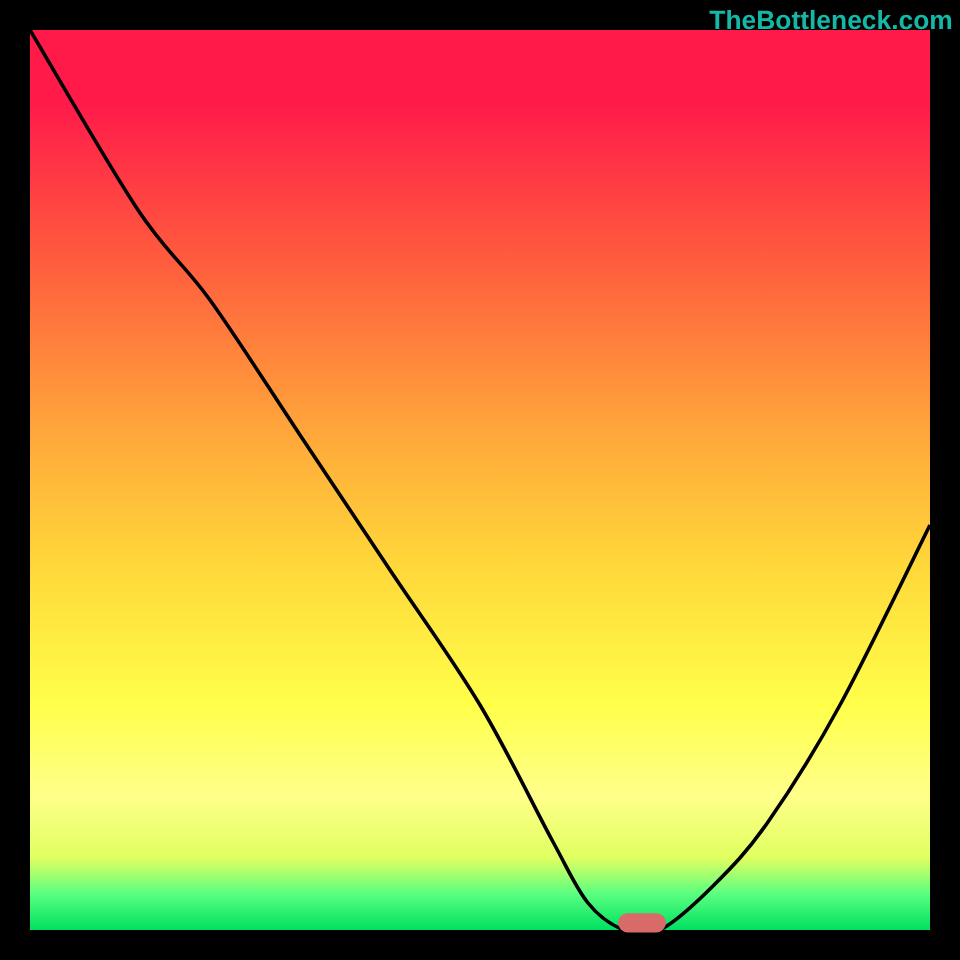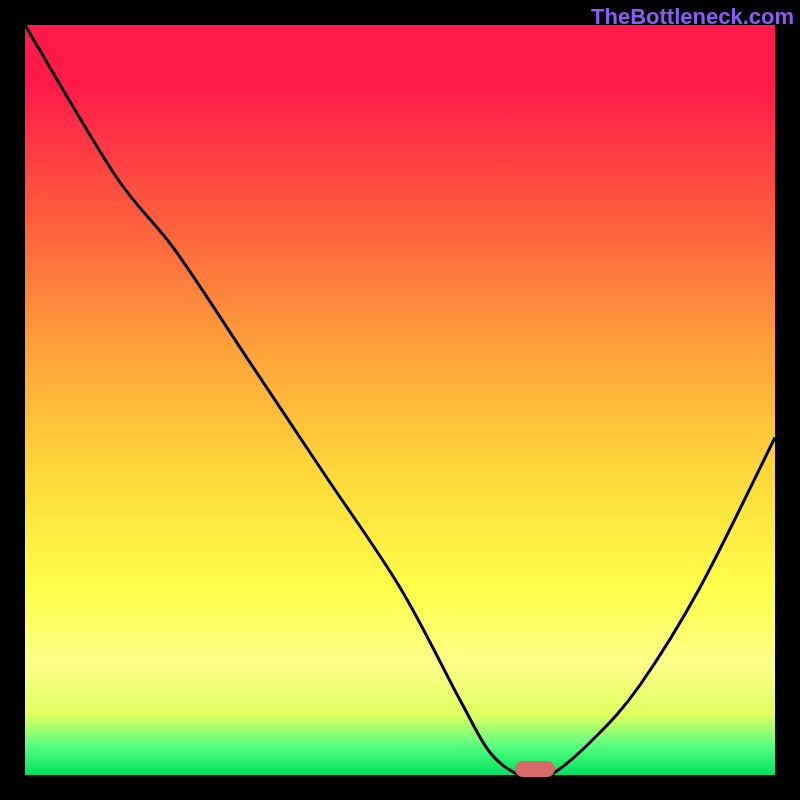--- a/index.html
+++ b/index.html
@@ -1,17 +1,17 @@
 <!DOCTYPE html>
 <html><head>
 <meta charset="utf-8">
 <style>
 body{margin:0;padding:0;width:800px;height:800px;background:#000;position:relative;font-family:Arial,sans-serif}
 .plot-area{position:absolute;left:25px;top:25px;width:750px;height:750px;background:linear-gradient(to bottom,#ff1a4a 0%,#ff1a4a 8%,#ff5a3e 25%,#ffa83a 45%,#ffd93a 60%,#ffff4a 75%,#ffff8a 85%,#e0ff60 92%,#5aff80 96%,#00e060 100%)}
-.watermark{position:absolute;top:4px;right:6px;color:#8b5cf6;font-size:22px;font-weight:600;z-index:5}
+.watermark{position:absolute;top:4px;right:6px;color:#14b8a6;font-size:22px;font-weight:600;z-index:5}
 .marker{position:absolute;width:40px;height:16px;background:#d96a6a;border-radius:8px;transform:translate(-50%,-50%);z-index:3}
 svg.curve{position:absolute;left:0;top:0;z-index:2}
 </style>
 </head>
 <body>
 
 <div class="watermark">TheBottleneck.com</div>
 
 <div class="plot-area">
   <svg class="curve" width="750" height="750">

